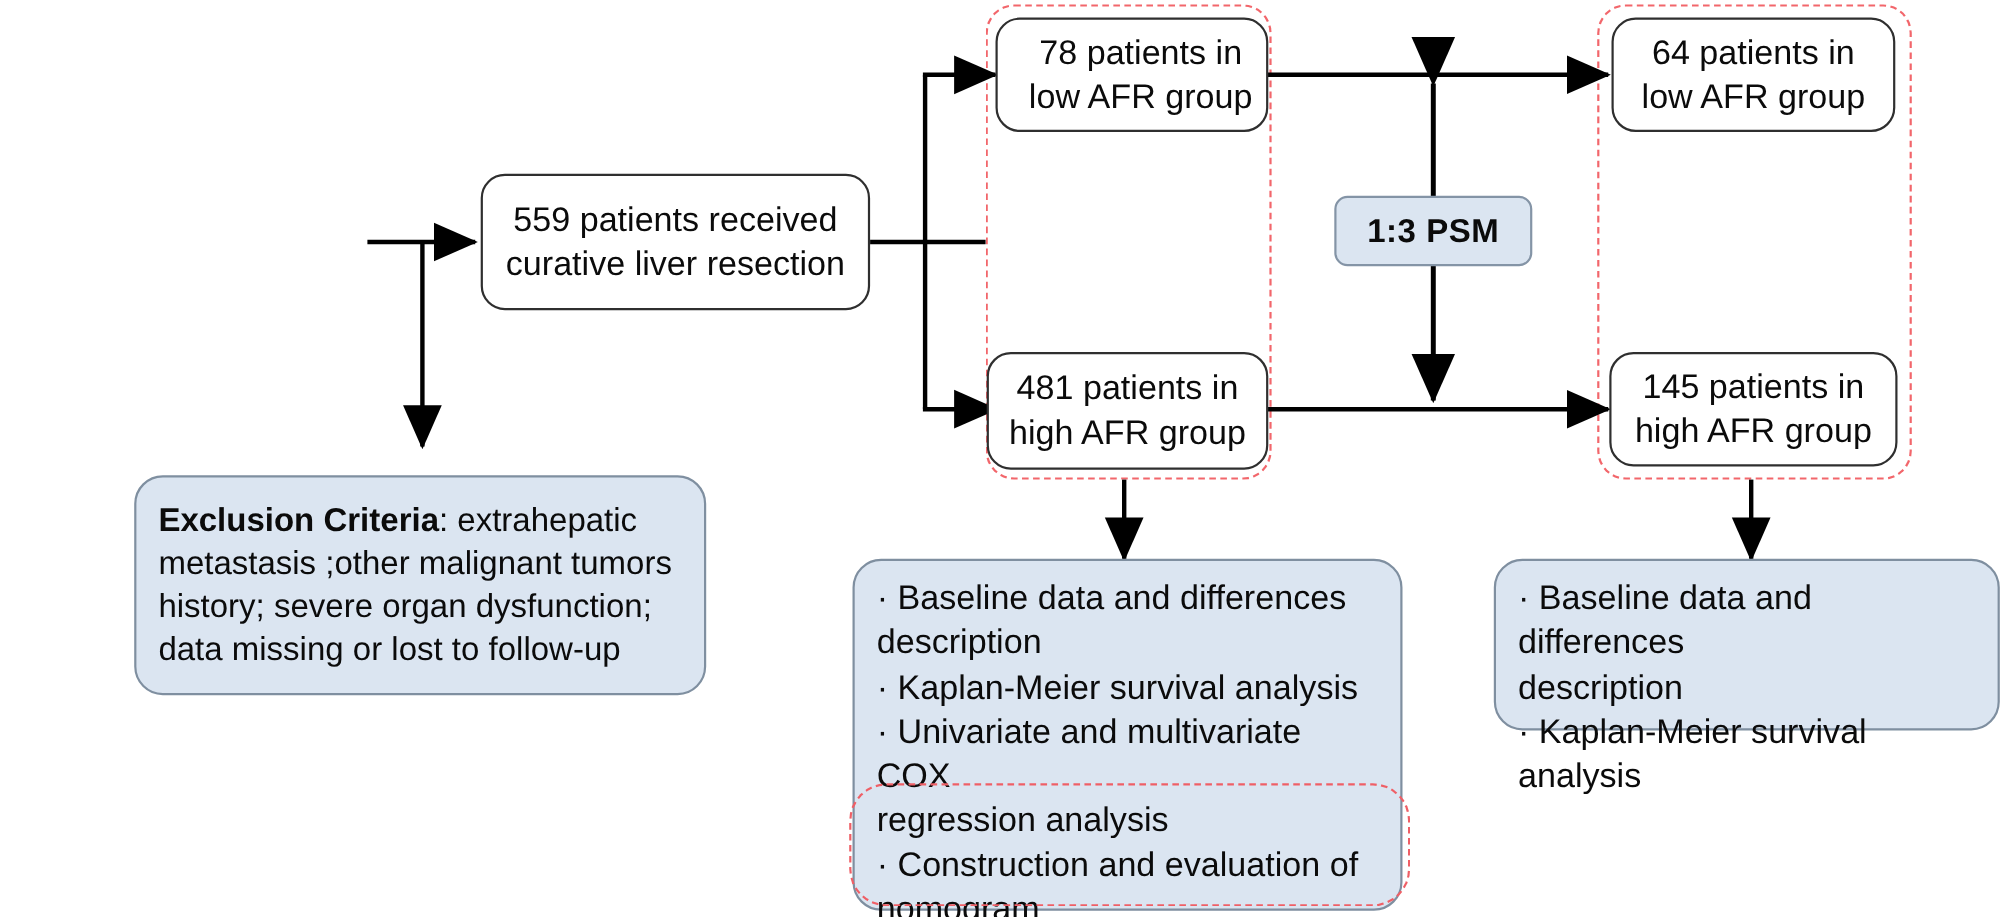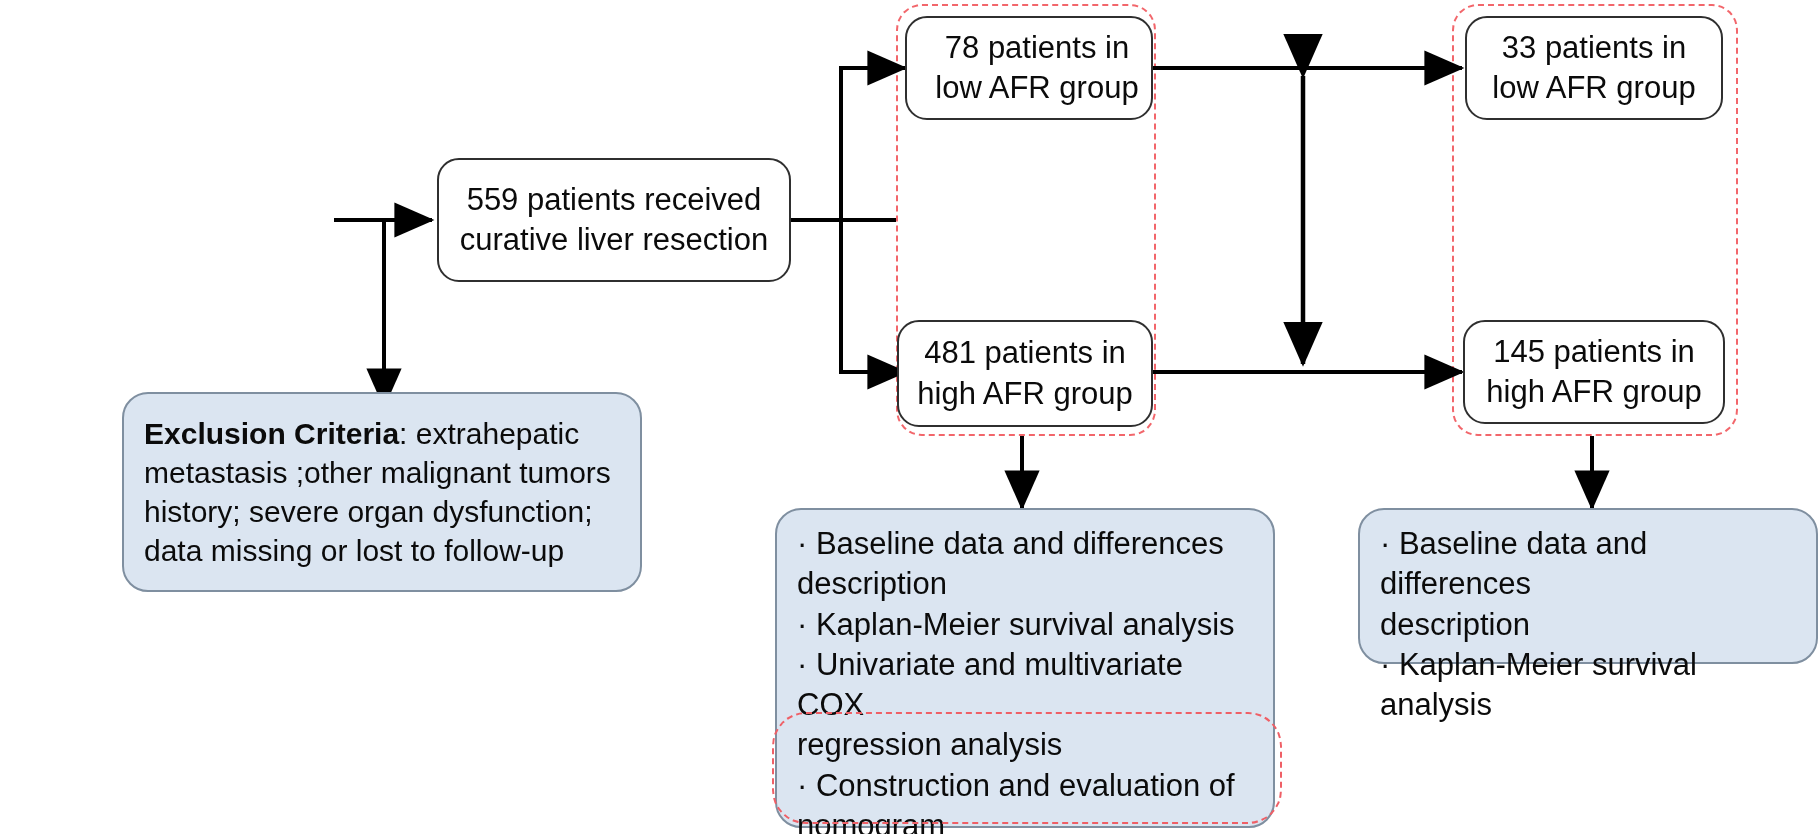--- a/index.html
+++ b/index.html
@@ -118,44 +118,47 @@
 
     <line x1="1592" y1="436" x2="1592" y2="508" stroke="#000" stroke-width="4" marker-end="url(#ah)"></line>
   </svg>
 
 
   <div class="node plain-box" style="left:437px; top:158px; width:354px; height:124px;">
     <span class="txt">559 patients received
 curative liver resection</span>
   </div>
 
-  <div class="node blue-box left-align pad-left" style="left:122px; top:392px; width:520px; height:200px; font-size:30px;">
+  <div class="node blue-box left-align pad-left" style="left:122px; top:432px; width:520px; height:200px; font-size:30px;">
     <span class="txt"><span class="bold-lead">Exclusion Criteria</span><span>: extrahepatic metastasis ;other malignant tumors history; severe organ dysfunction; data missing or lost to follow-up</span></span>
   </div>
 
   <div class="node plain-box" style="left:905px; top:16px; width:248px; height:104px;padding-left:16px;">
     <span class="txt">78 patients in
 low AFR group</span>
   </div>
 
   <div class="node plain-box" style="left:897px; top:320px; width:256px; height:107px;">
     <span class="txt">481 patients in
 high AFR group</span>
   </div>
 
   <div class="node plain-box" style="left:1465px; top:16px; width:258px; height:104px;">
-    <span class="txt">33 patients in
+    <span class="txt">64 patients in
 low AFR group</span>
   </div>
 
   <div class="node plain-box" style="left:1463px; top:320px; width:262px; height:104px;">
     <span class="txt">145 patients in
 high AFR group</span>
   </div>
 
+  <div class="node psm-box" style="left:1213px; top:178px; width:180px; height:64px;">
+    <span class="txt">1:3 PSM</span>
+  </div>
 
   <div class="node blue-box left-align pad-left" style="left:775px; top:508px; width:500px; height:320px; font-size:31px; align-items:flex-start; padding-top:14px;">
     <span class="txt">· Baseline data and differences
 description
 · Kaplan-Meier survival analysis
 · Univariate and multivariate COX
 regression analysis
 · Construction and evaluation of
 nomogram</span>
   </div>

